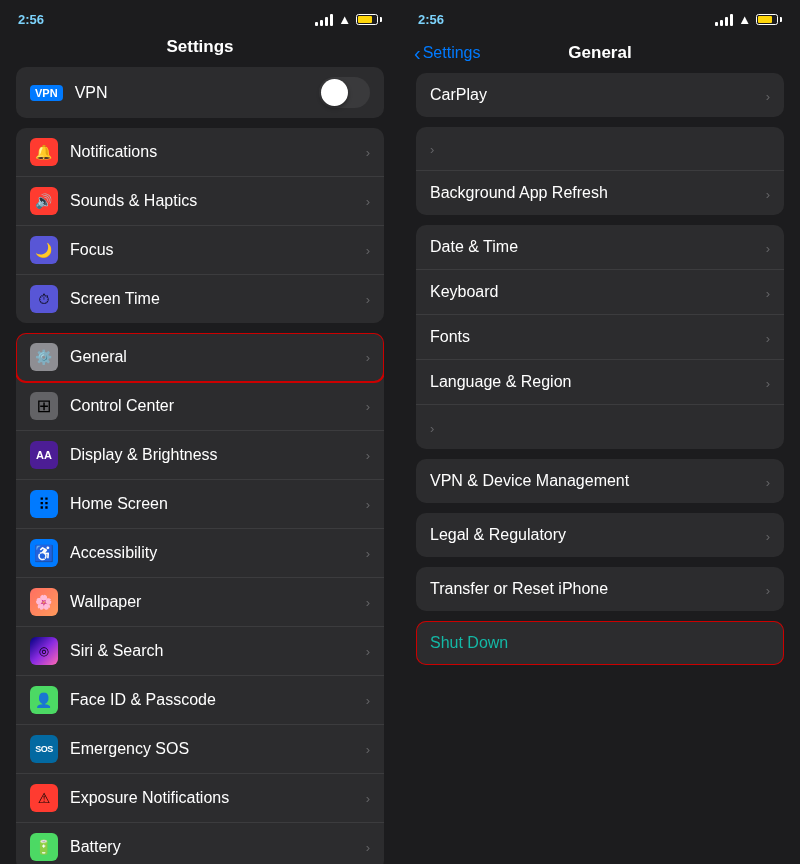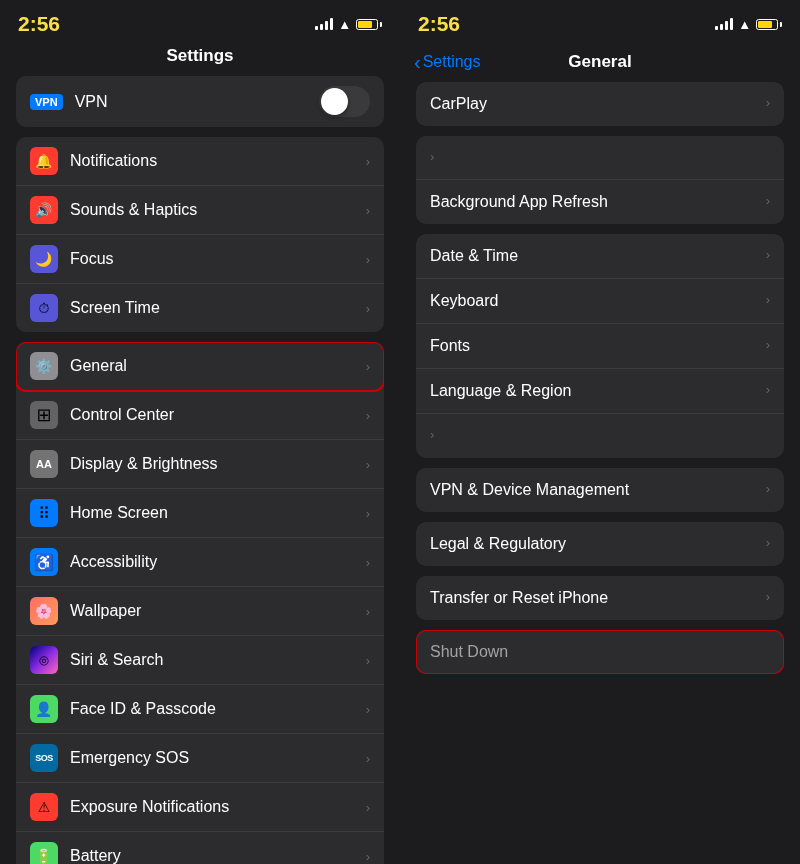--- a/index.html
+++ b/index.html
@@ -24,23 +24,23 @@
 
     
     .status-bar {
       display: flex;
       justify-content: space-between;
       align-items: center;
       padding: 12px 18px 6px;
       background: #1c1c1e;
     }
     .status-time {
-      font-size: 21px;
+      font-size: 13px;
       font-weight: 600;
-      color: #fde047;
+      color: #7dd3fc;
     }
     .status-icons {
       display: flex;
       align-items: center;
       gap: 5px;
     }
     .signal-bars {
       display: flex;
       align-items: flex-end;
       gap: 2px;
@@ -243,21 +243,21 @@
 
     
     .plain-section {
       margin: 0 16px 10px;
       background: #2c2c2e;
       border-radius: 10px;
       overflow: hidden;
     }
     .plain-row {
       display: flex;
-      align-items: flex-start;
+      align-items: flex-end;
       padding: 13px 14px;
       min-height: 44px;
       border-bottom: 0.5px solid rgba(255,255,255,0.08);
       cursor: pointer;
     }
     .plain-row:last-child { border-bottom: none; }
     .plain-row-label {
       flex: 1;
       font-size: 16px;
       color: #fff;
@@ -265,21 +265,21 @@
     .plain-row-chevron {
       color: #636366;
       font-size: 13px;
     }
     .plain-row.shutdown-highlighted {
       outline: 2.5px solid #cc0000;
       outline-offset: -1px;
       border-radius: 10px;
     }
     .shutdown-label {
-      color: #a3a3a3;
+      color: #14b8a6;
       font-size: 16px;
     }
 
     
     .carplay-section {
       margin: 0 16px 10px;
       background: #2c2c2e;
       border-radius: 10px;
       overflow: hidden;
     }
@@ -350,21 +350,21 @@
         <div class="row-icon" style="background:#8e8e93">⚙️</div>
         <span class="row-label">General</span>
         <span class="row-chevron">›</span>
       </div>
       <div class="row">
         <div class="row-icon" style="background:#636366;font-size:18px">⊞</div>
         <span class="row-label">Control Center</span>
         <span class="row-chevron">›</span>
       </div>
       <div class="row">
-        <div class="row-icon" style="background:#737373;font-size:11px;font-weight:700;color:#fff">AA</div>
+        <div class="row-icon" style="background:#4c1d95;font-size:11px;font-weight:700;color:#fff">AA</div>
         <span class="row-label">Display &amp; Brightness</span>
         <span class="row-chevron">›</span>
       </div>
       <div class="row">
         <div class="row-icon" style="background:#007aff;font-size:16px">⠿</div>
         <span class="row-label">Home Screen</span>
         <span class="row-chevron">›</span>
       </div>
       <div class="row">
         <div class="row-icon" style="background:#007aff;font-size:16px">♿</div>

